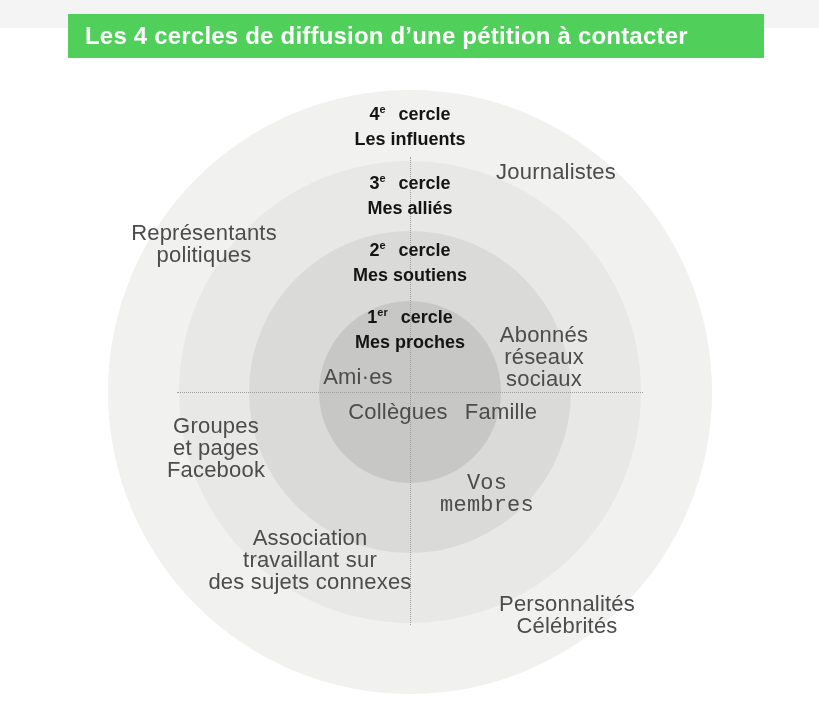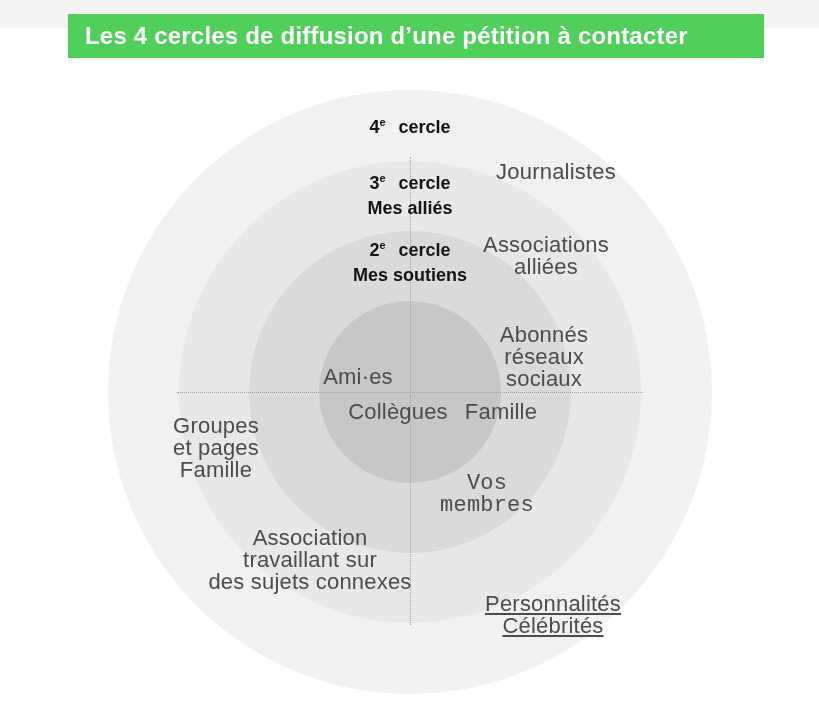--- a/index.html
+++ b/index.html
@@ -48,21 +48,21 @@
   .pos-journalistes{left:556px;top:172px;}
   .pos-representants{left:204px;top:244px;}
   .pos-associations{left:546px;top:256px;}
   .pos-abonnes{left:536px;top:357px;margin-left:8px;}
   .pos-amies{left:358px;top:377px;}
   .pos-collegues{left:362px;top:412px;margin-left:36px;}
   .pos-famille{left:455px;top:412px;margin-left:46px;}
   .pos-groupes{left:216px;top:448px;}
   .pos-membres{left:487px;top:495px;font-family:Liberation Mono, monospace;}
   .pos-connexes{left:310px;top:560px;}
-  .pos-personnalites{left:553px;top:615px;text-decoration:underline;}
+  .pos-personnalites{left:567px;top:615px;}
 </style>
 </head>
 <body>
 
 <div class="canvas">
 
   <div class="top-strip"></div>
 
   <div class="title-banner" style="background: rgb(80, 207, 90);">
     <span class="title-text">Les 4 cercles de diffusion d’une pétition à contacter</span>
@@ -71,44 +71,47 @@
   <div class="circle c4" style="background: rgb(241, 241, 239);"></div>
   <div class="circle c3" style="background: rgb(232, 232, 230);"></div>
   <div class="circle c2" style="background: rgb(218, 218, 216);"></div>
   <div class="circle c1" style="background: rgb(199, 199, 197);"></div>
 
   <div class="dotted-h"></div>
   <div class="dotted-v"></div>
 
   <div class="circle-label pos-cl4">
     <div><span>4</span><sup>e</sup><span class="word">cercle</span></div>
+    <div>Les influents</div>
   </div>
   <div class="circle-label pos-cl3">
     <div><span>3</span><sup>e</sup><span class="word">cercle</span></div>
     <div>Mes alliés</div>
   </div>
   <div class="circle-label pos-cl2">
     <div><span>2</span><sup>e</sup><span class="word">cercle</span></div>
     <div>Mes soutiens</div>
   </div>
   <div class="circle-label pos-cl1">
+    <div><span>1</span><sup>er</sup><span class="word">cercle</span></div>
+    <div>Mes proches</div>
   </div>
 
   <div class="lbl pos-journalistes">Journalistes</div>
-  <div class="lbl pos-associations">Associations
-alliées</div>
+  <div class="lbl pos-representants">Représentants
+politiques</div>
   <div class="lbl pos-abonnes">Abonnés
 réseaux
 sociaux</div>
   <div class="lbl pos-amies">Ami·es</div>
   <div class="lbl pos-collegues">Collègues</div>
   <div class="lbl pos-famille">Famille</div>
   <div class="lbl pos-groupes">Groupes
 et pages
-Famille</div>
+Facebook</div>
   <div class="lbl pos-membres">Vos
 membres</div>
   <div class="lbl pos-connexes">Association
 travaillant sur
 des sujets connexes</div>
   <div class="lbl pos-personnalites">Personnalités
 Célébrités</div>
 
 </div>
 

